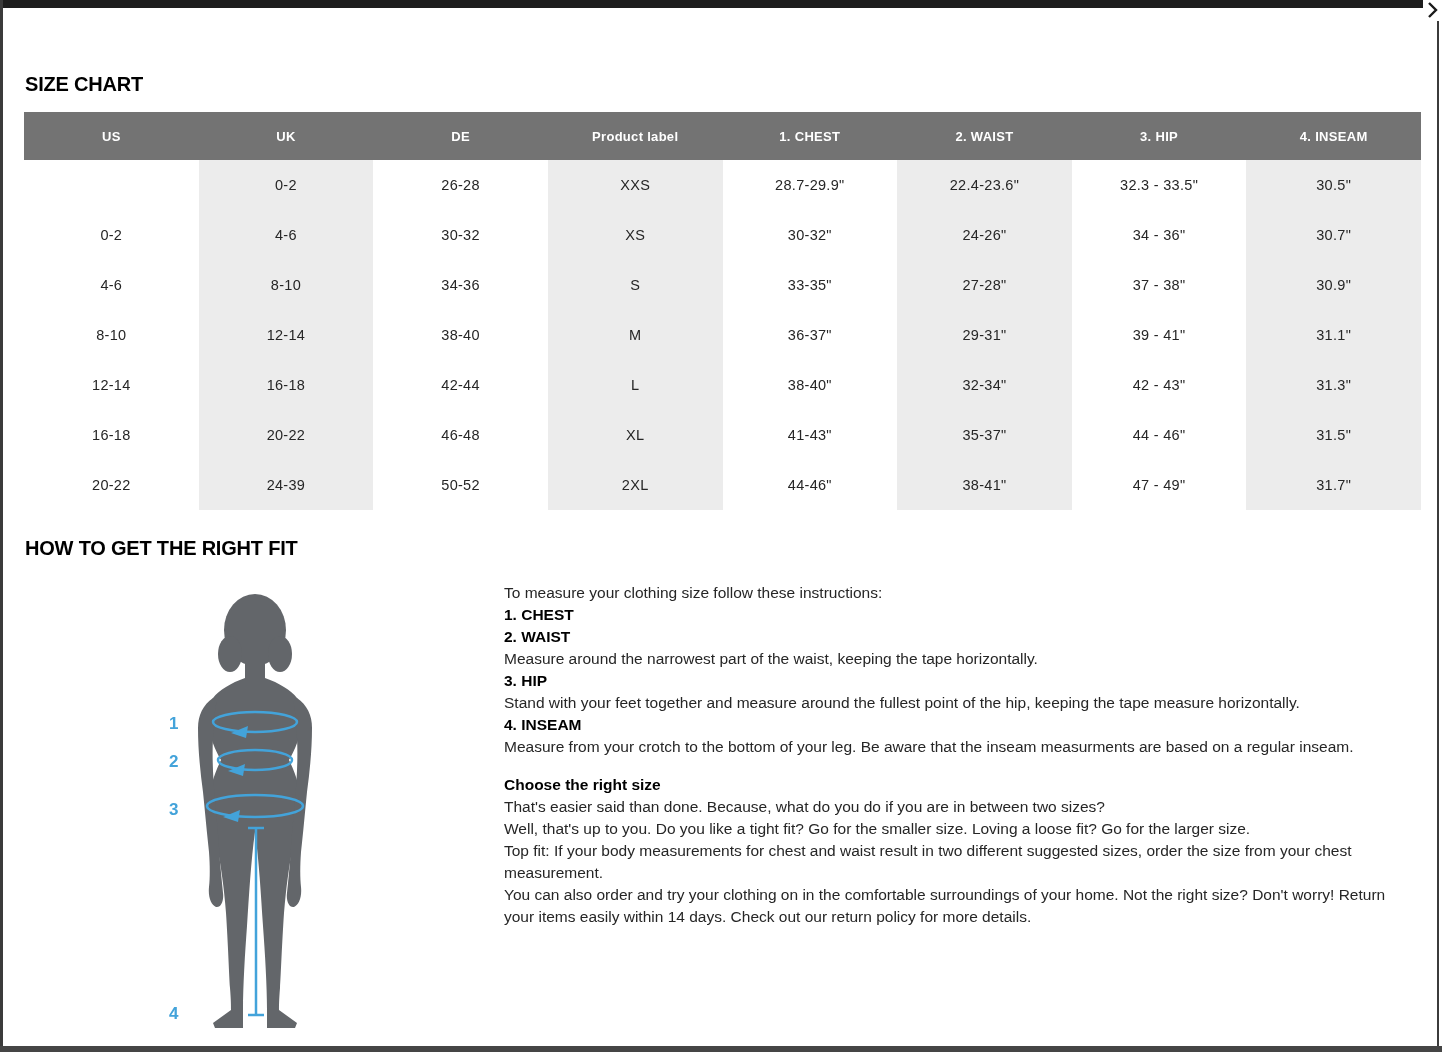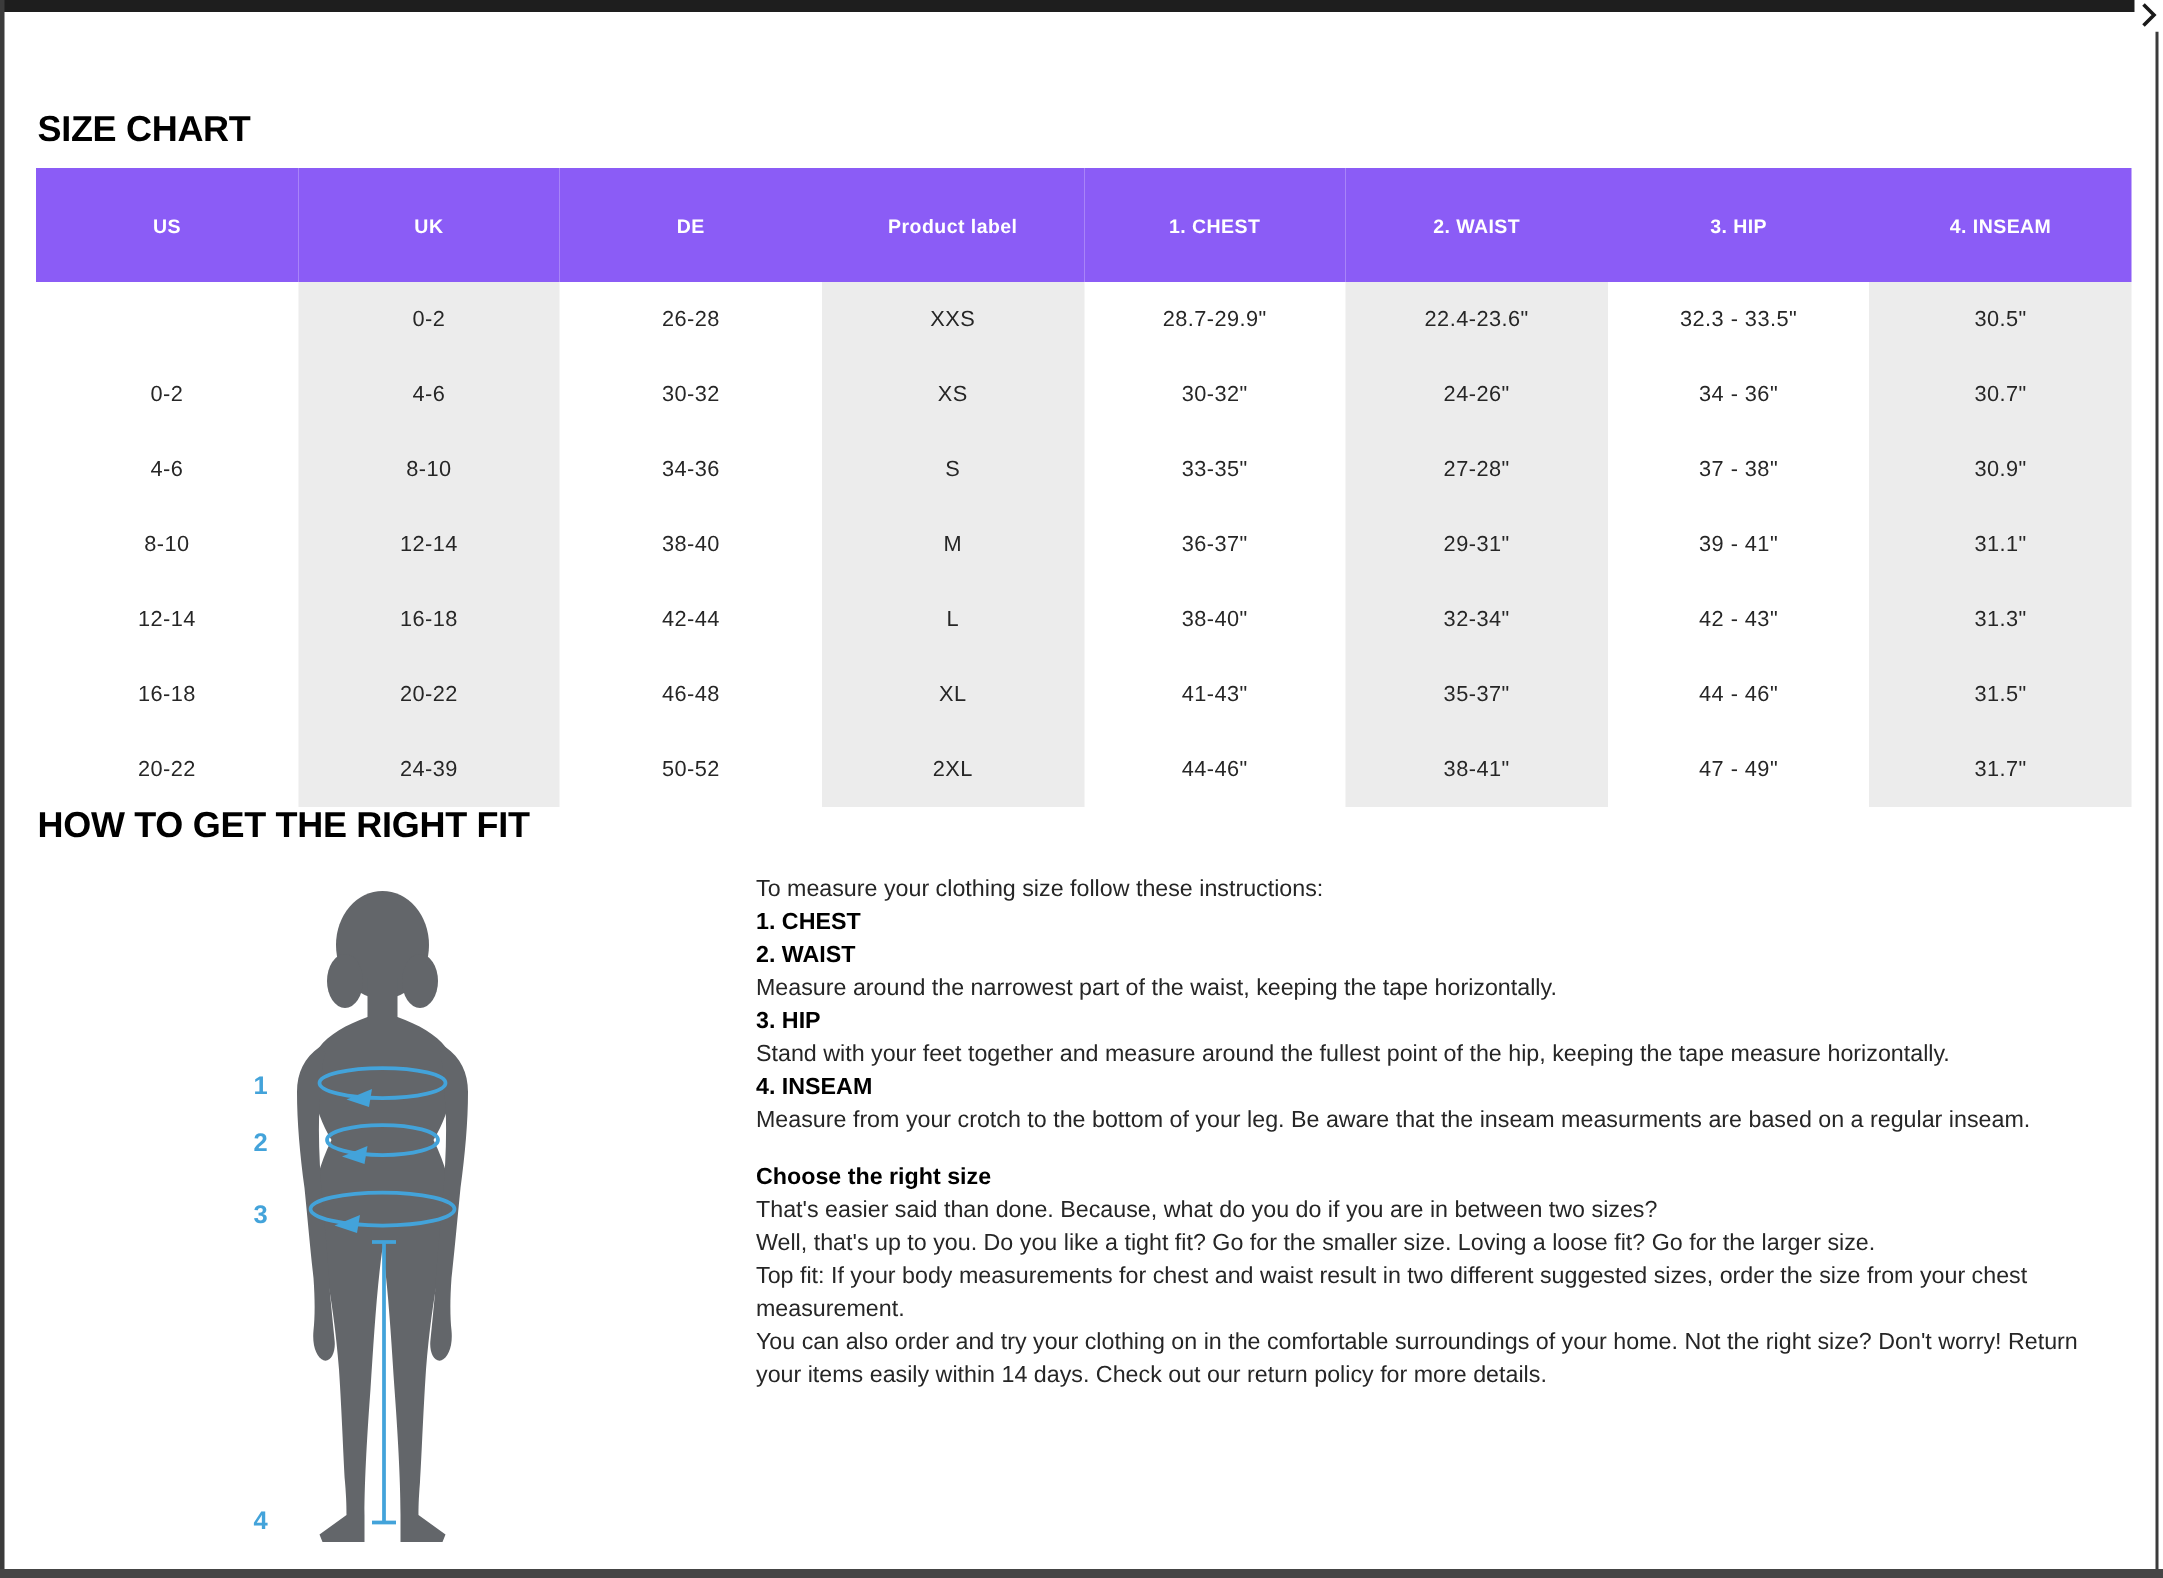--- a/index.html
+++ b/index.html
@@ -15,31 +15,31 @@
   .close-notch {
     position:absolute; right:0; top:0; width:19px; height:21px; background:#ffffff;
     z-index:4; display:flex; align-items:flex-start; justify-content:flex-start;
     padding:2px 0 0 5px; box-sizing:border-box; cursor:pointer;
   }
   
   .h1 {
     position:absolute; left:25px; top:20px; font-size:28px; font-weight:bold;
     letter-spacing:-0.5px; color:#000;
   }
-  .h2 { position:absolute; font-size:24px; font-weight:bold; letter-spacing:-0.2px; color:#000; }
+  .h2 { position:absolute; font-size:20px; font-weight:bold; letter-spacing:-0.2px; color:#000; }
   .h2-size { left:25px; top:73px; }
   .h2-fit  { left:25px; top:537px; }
   
   .size-table {
     position:absolute; left:24px; top:112px; width:1397px;
     border-collapse:collapse; table-layout:fixed;
   }
   .size-table th {
-    background:#8b5cf6; color:#fff; height:48px; font-size:13px; font-weight:bold;
-    letter-spacing:0.3px; text-align:center; padding:14px;
+    background:#737373; color:#fff; height:48px; font-size:13px; font-weight:bold;
+    letter-spacing:0.3px; text-align:center; padding:0;
   }
   .size-table td {
     height:50px; text-align:center; vertical-align:middle; font-size:14.5px;
     color:#262626; letter-spacing:0.3px; padding:0;
   }
   .size-table td.shaded { background:#ececec; }
   
   .fit-figure { position:absolute; left:125px; top:588px; width:260px; height:450px; }
   
   .fit-text { position:absolute; left:504px; top:582px; width:903px; font-size:15.5px; line-height:22px; }

